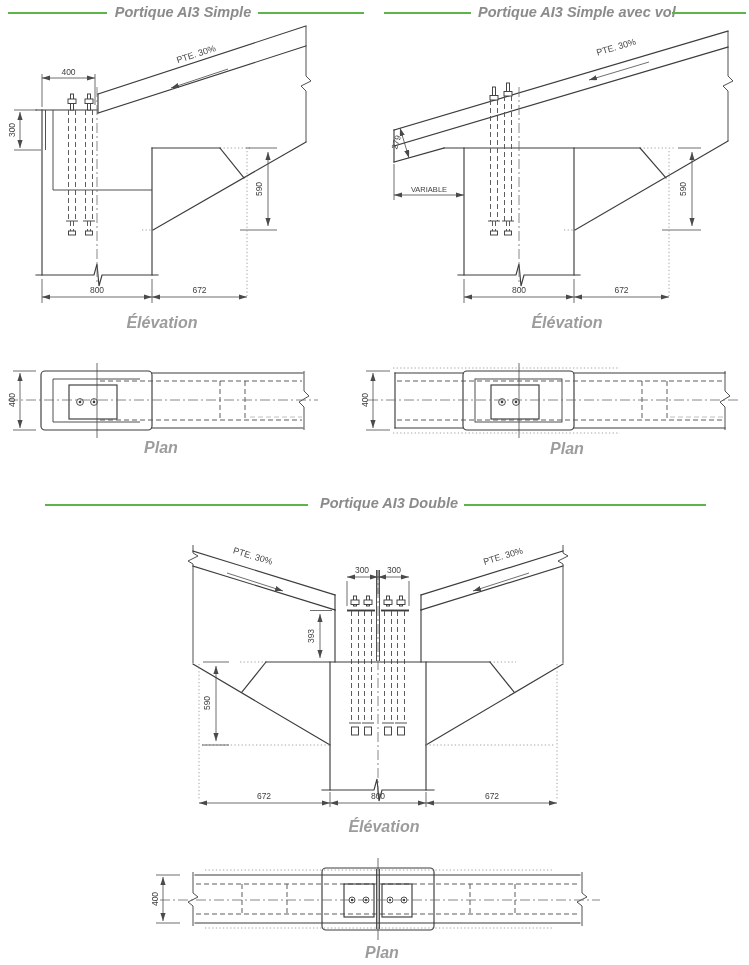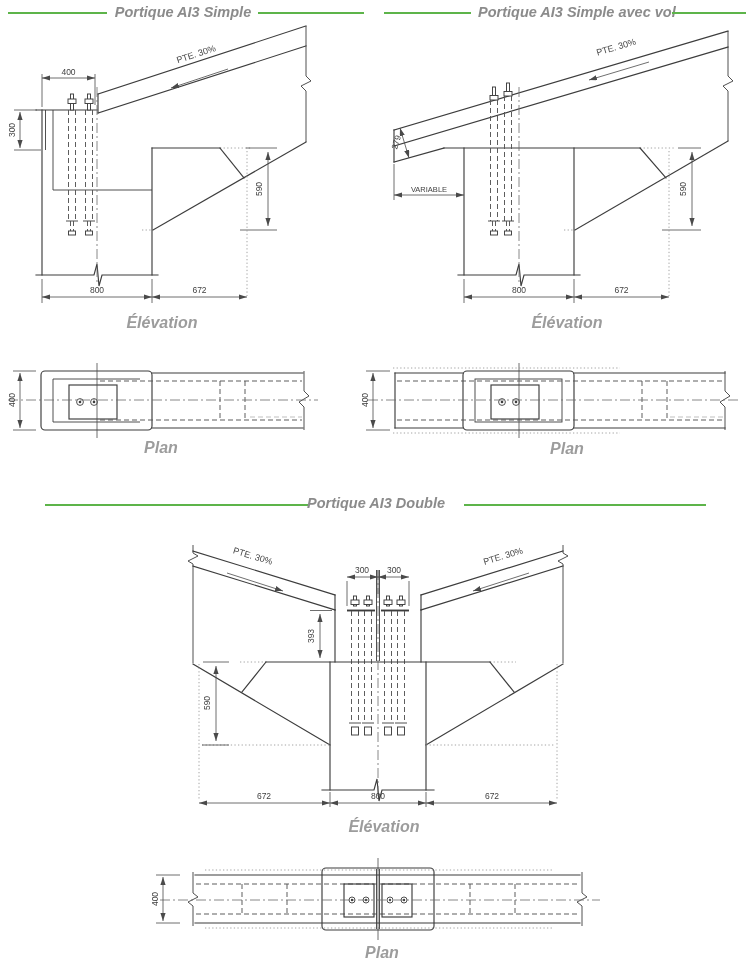--- a/index.html
+++ b/index.html
@@ -30,21 +30,21 @@
 
   <div class="rule" style="left:8px;top:12px;width:99px;"></div>
   <div class="title" style="left:110px;top:4px;width:146px;">Portique AI3 Simple</div>
   <div class="rule" style="left:258px;top:12px;width:106px;"></div>
 
   <div class="rule" style="left:384px;top:12px;width:87px;"></div>
   <div class="title" style="left:478px;top:4px;width:186px;">Portique AI3 Simple avec vol</div>
   <div class="rule" style="left:672px;top:12px;width:74px;"></div>
 
   <div class="rule" style="left:45px;top:504px;width:263px;"></div>
-  <div class="title" style="left:296px;top:495px;width:160px;">Portique AI3 Double</div>
+  <div class="title" style="left:309px;top:495px;width:160px;">Portique AI3 Double</div>
   <div class="rule" style="left:464px;top:504px;width:242px;"></div>
 
   <svg width="749" height="965" viewBox="0 0 749 965">
     <defs>
       <marker id="ah" markerUnits="userSpaceOnUse" markerWidth="9" markerHeight="6" refX="8" refY="2.6" orient="auto-start-reverse">
         <path d="M0,0 L8,2.6 L0,5.2 Z" fill="#4a4a4a"></path>
       </marker>
     </defs>
 
     <g>

